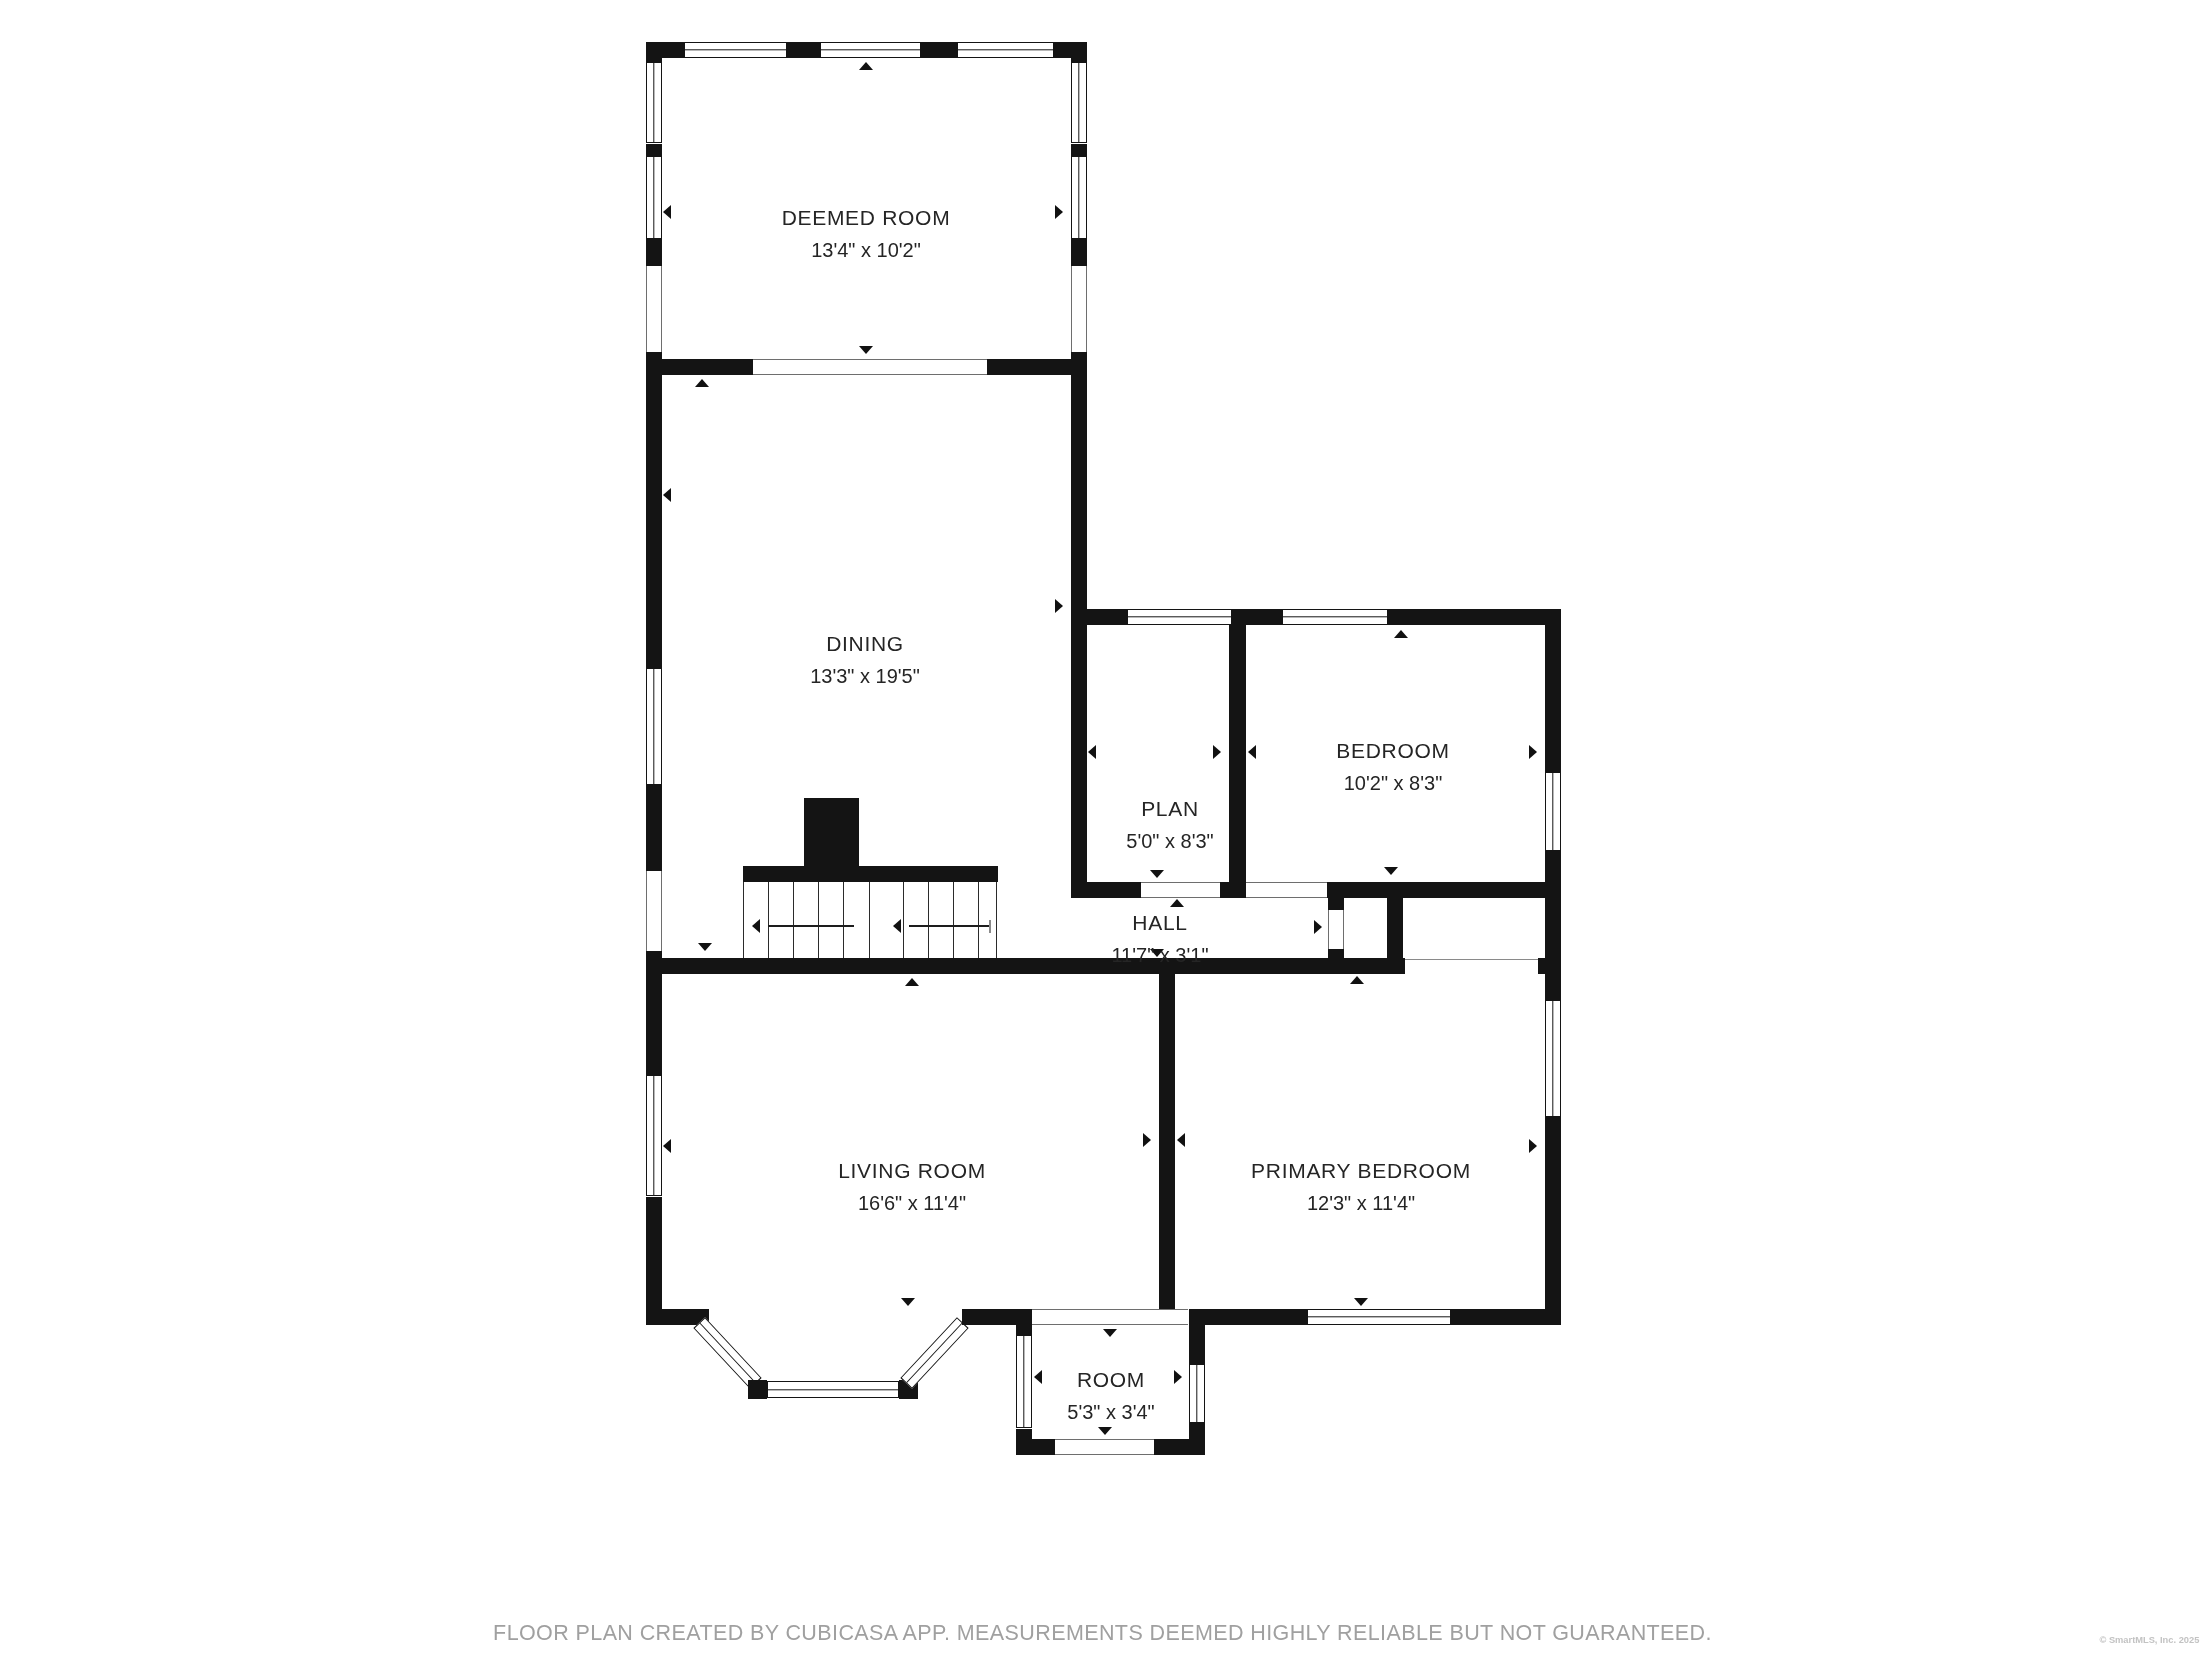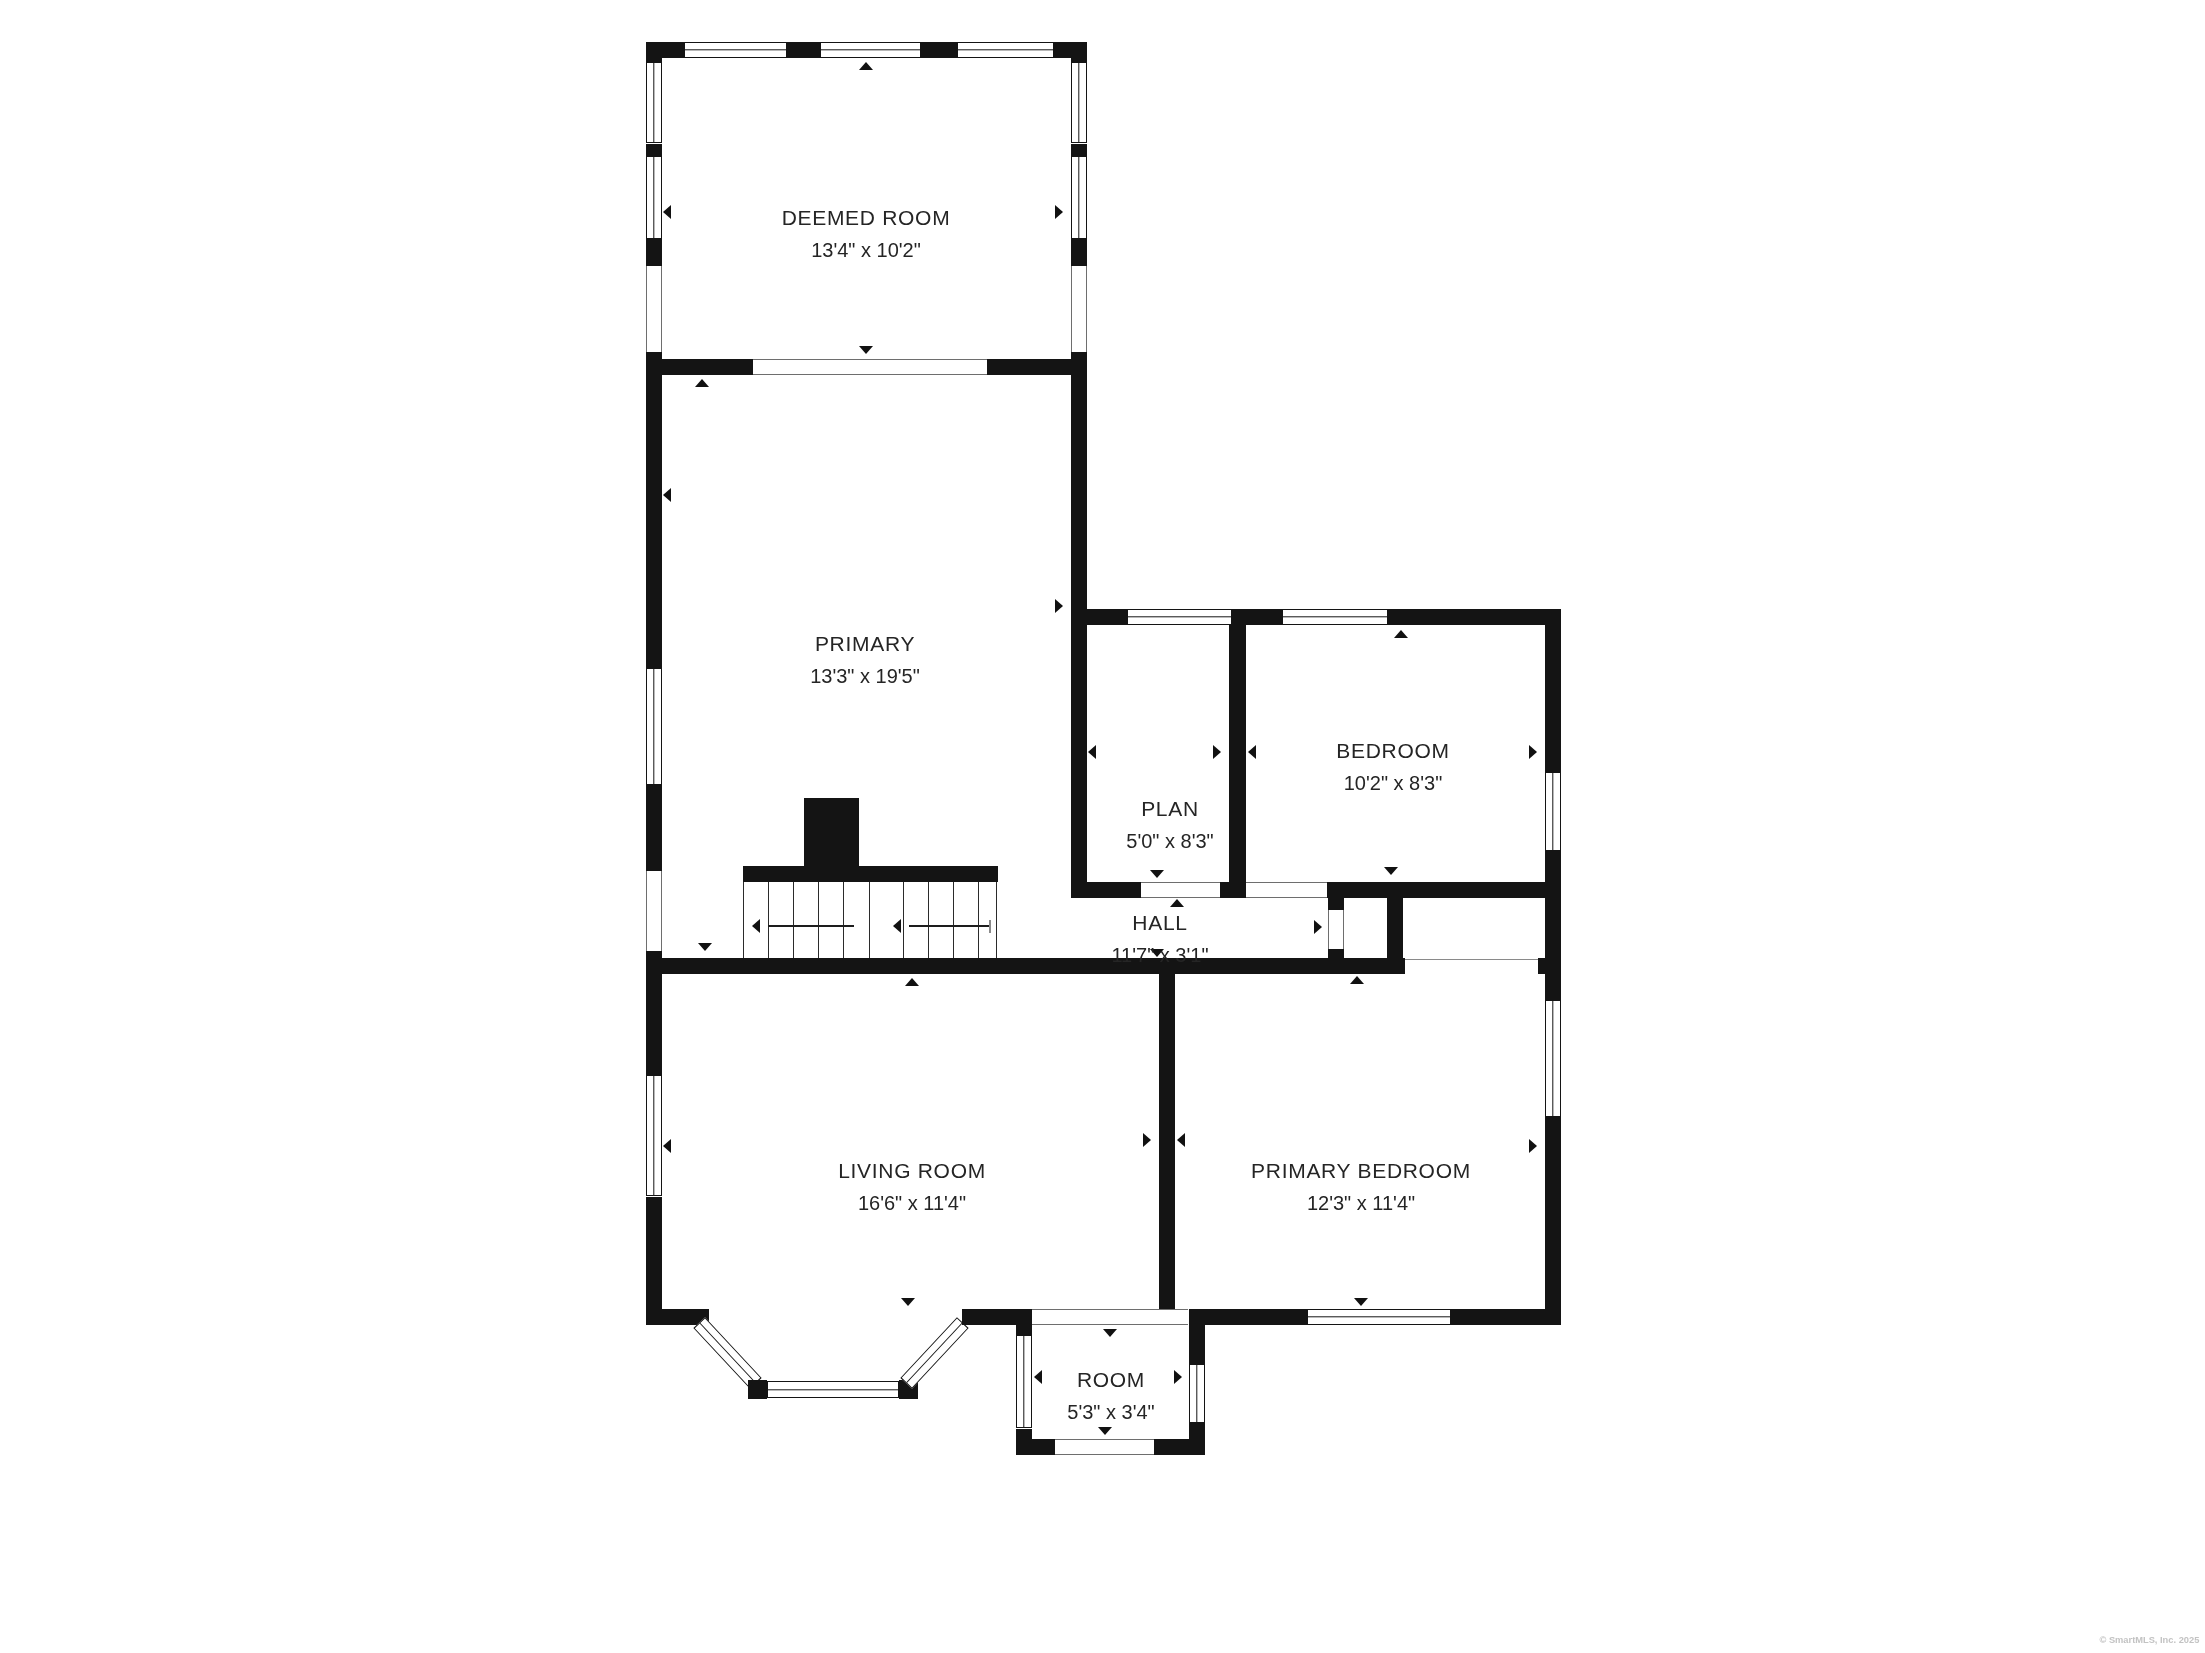--- a/index.html
+++ b/index.html
@@ -170,21 +170,21 @@
   <div class="mk down" style="left:1103px;top:1329px"></div>
   <div class="mk left" style="left:1034px;top:1370px"></div>
   <div class="mk right" style="left:1174px;top:1370px"></div>
   <div class="mk down" style="left:1098px;top:1427px"></div>
 
   <div class="rlabel" style="left:866px;top:234px">
     <span class="nm">DEEMED ROOM</span>
     <span class="dm">13'4" x 10'2"</span>
   </div>
   <div class="rlabel" style="left:865px;top:660px">
-    <span class="nm">PRIMARY</span>
+    <span class="nm">DINING</span>
     <span class="dm">13'3" x 19'5"</span>
   </div>
   <div class="rlabel" style="left:1170px;top:825px">
     <span class="nm">PLAN</span>
     <span class="dm">5'0" x 8'3"</span>
   </div>
   <div class="rlabel" style="left:1393px;top:767px">
     <span class="nm">BEDROOM</span>
     <span class="dm">10'2" x 8'3"</span>
   </div>
@@ -198,15 +198,16 @@
   </div>
   <div class="rlabel" style="left:1361px;top:1187px">
     <span class="nm">PRIMARY BEDROOM</span>
     <span class="dm">12'3" x 11'4"</span>
   </div>
   <div class="rlabel" style="left:1111px;top:1396px">
     <span class="nm">ROOM</span>
     <span class="dm">5'3" x 3'4"</span>
   </div>
 
+  <div class="footer">FLOOR PLAN CREATED BY CUBICASA APP. MEASUREMENTS DEEMED HIGHLY RELIABLE BUT NOT GUARANTEED.</div>
   <div class="copyright">© SmartMLS, Inc.  2025</div>
 </div>
 
 
 </body></html>

